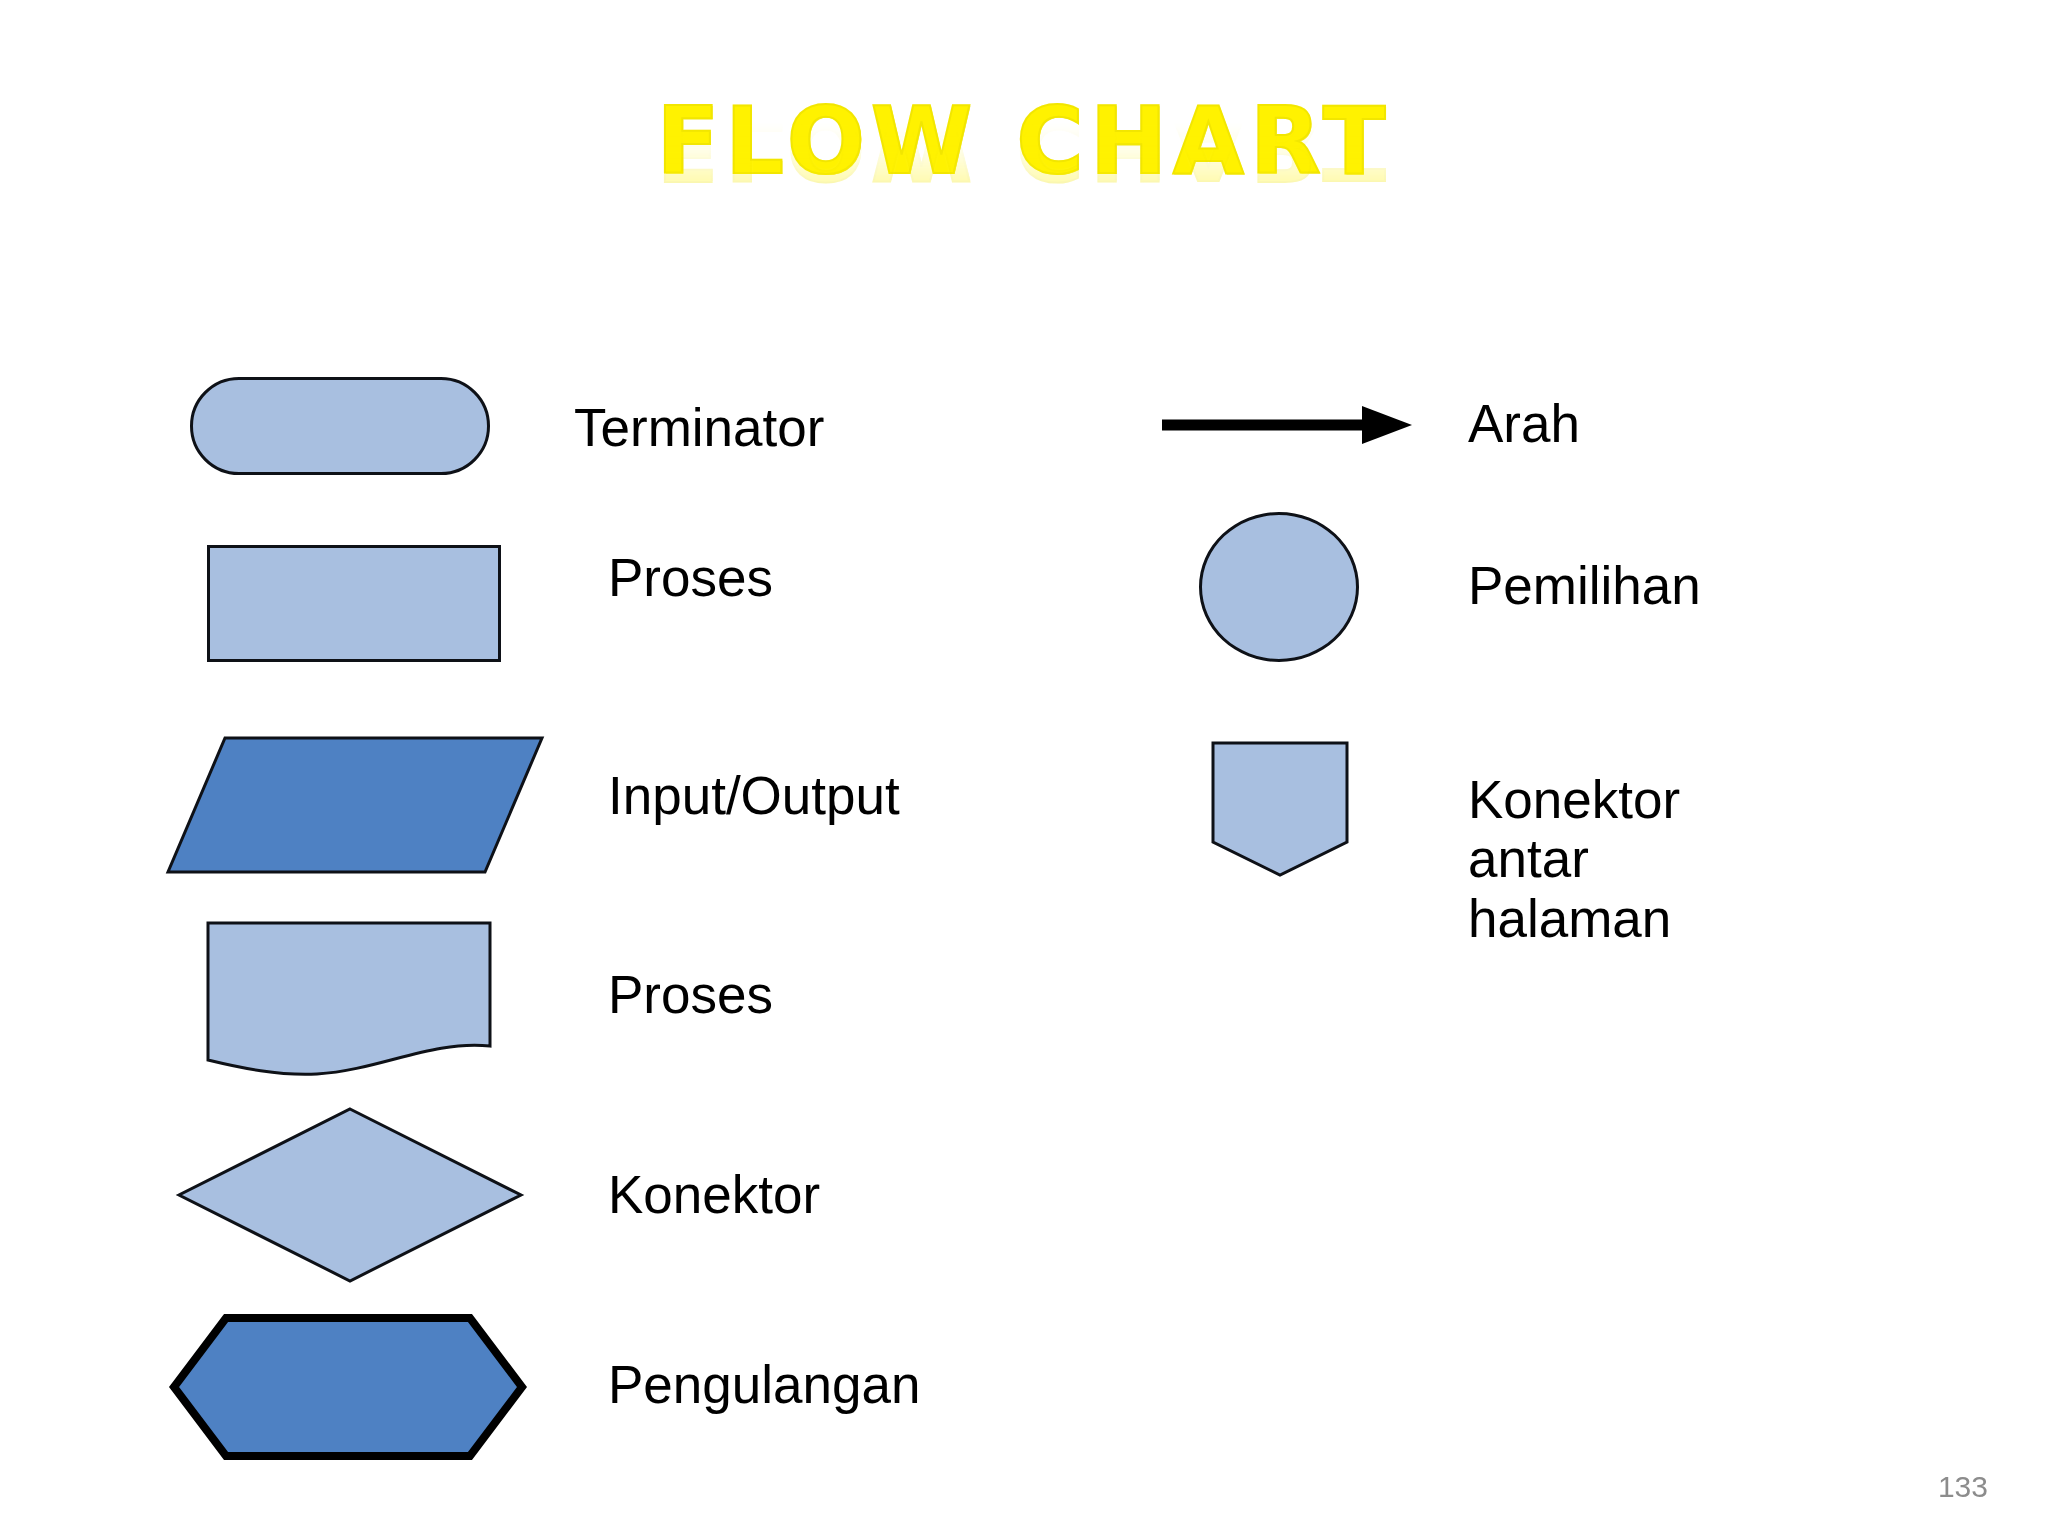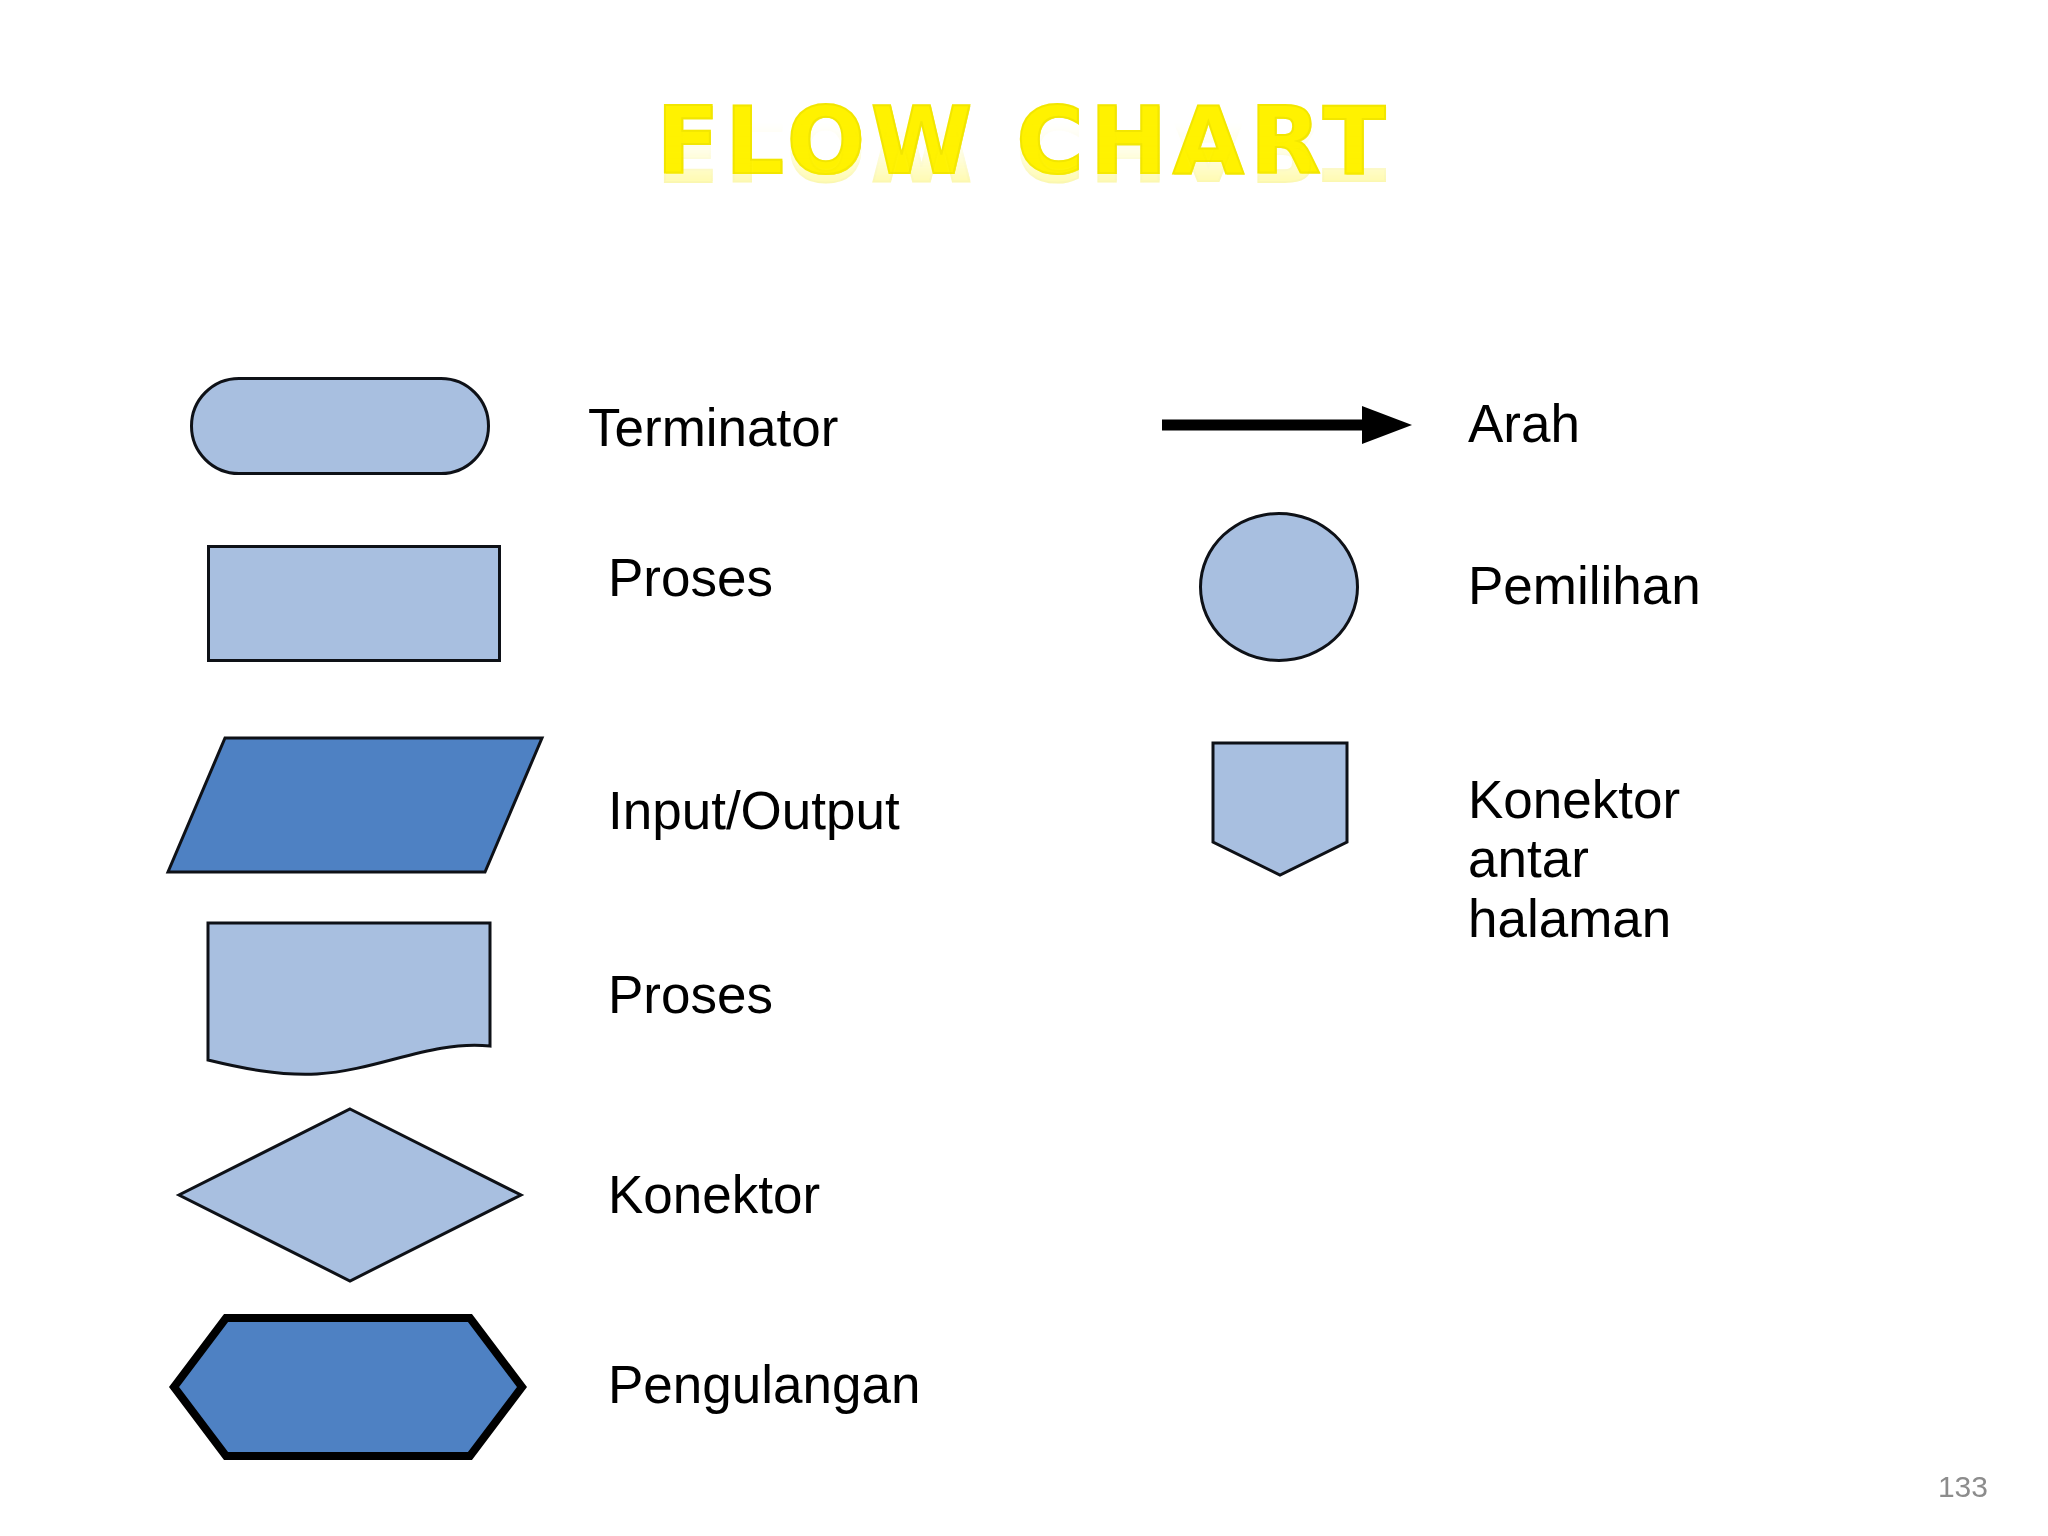--- a/index.html
+++ b/index.html
@@ -119,37 +119,37 @@
 
 <div id="title-block">
   <span class="wordart">FLOW CHART</span>
   <span class="wordart wordart-reflection" aria-hidden="true">FLOW CHART</span>
 </div>
 
 <div class="legend-item">
   <div class="shape-cell" style="left:190px; top:377px;">
     <div class="terminator"></div>
   </div>
-  <div class="label" style="left:588px; top:398px;">Terminator</div>
+  <div class="label" style="left:574px; top:398px;">Terminator</div>
 </div>
 
 <div class="legend-item">
   <div class="shape-cell" style="left:207px; top:545px;">
     <div class="process"></div>
   </div>
   <div class="label" style="left:608px; top:548px;">Proses</div>
 </div>
 
 <div class="legend-item">
   <div class="shape-cell" style="left:165px; top:735px;">
     <svg class="shape-svg" width="380" height="140" viewBox="0 0 380 140">
       <polygon class="fill-dark stroke-thin" points="60,3 377,3 320,137 3,137"></polygon>
     </svg>
   </div>
-  <div class="label" style="left:608px; top:766px;margin-top:15px;">Input/Output</div>
+  <div class="label" style="left:608px; top:766px;">Input/Output</div>
 </div>
 
 <div class="legend-item">
   <div class="shape-cell" style="left:205px; top:920px;">
     <svg class="shape-svg" width="300" height="160" viewBox="0 0 300 160">
       <path class="fill-light stroke-thin" d="M3,3 L285,3 L285,126 C226,120 175,150 112,154 C74,156 36,148 3,140 Z"></path>
     </svg>
   </div>
   <div class="label" style="left:608px; top:965px;">Proses</div>
 </div>

